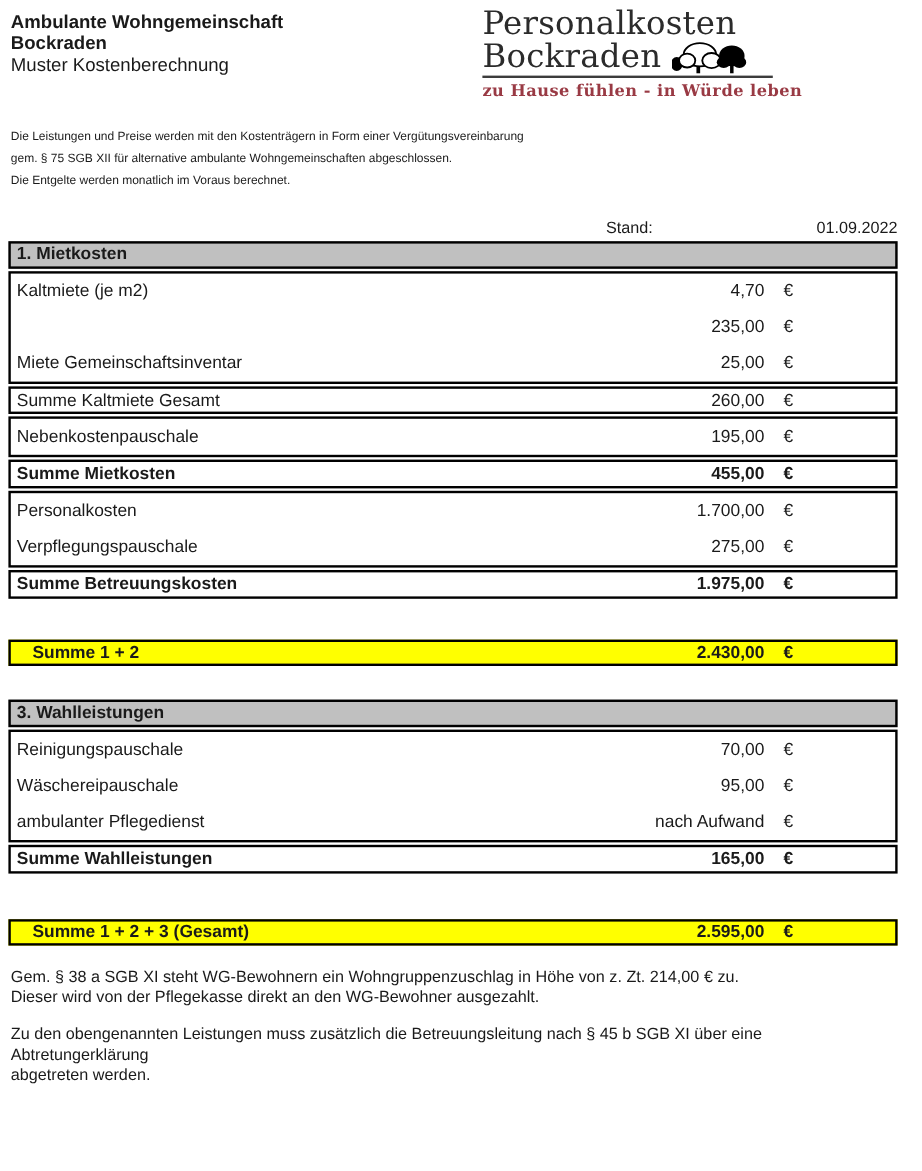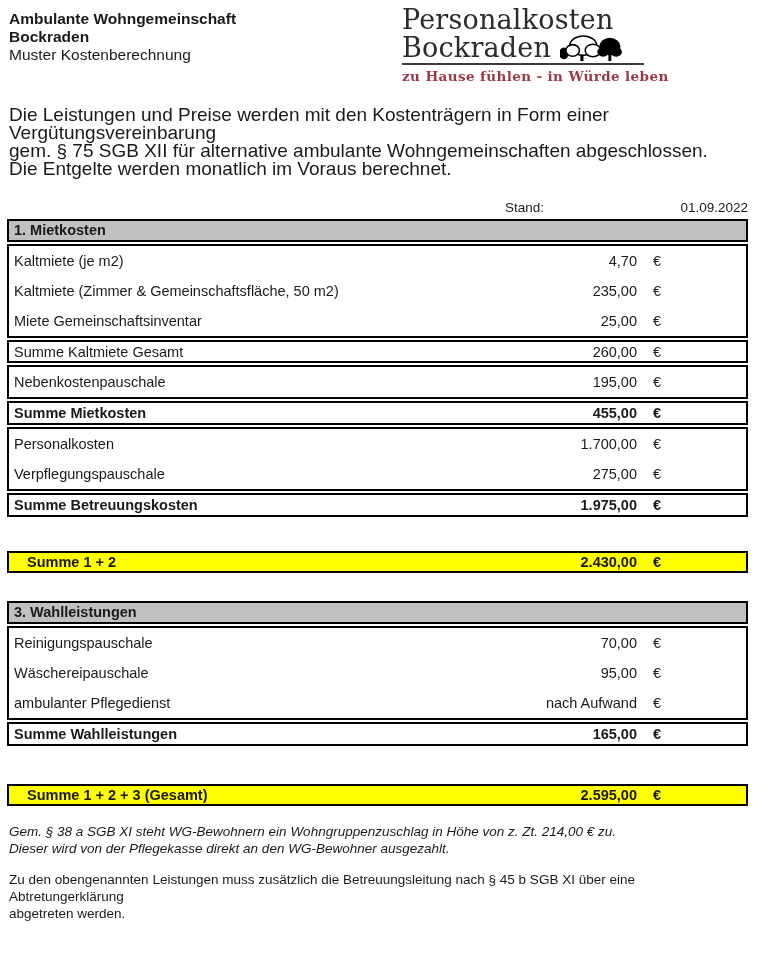--- a/index.html
+++ b/index.html
@@ -24,21 +24,21 @@
   
   .logo{position:absolute;left:402px;top:6px;width:242px;font-family:"DejaVu Serif",serif;color:#2b2b2b;}
   .logo-line1{font-size:27px;line-height:28px;letter-spacing:0.2px;}
   .logo-line2{font-size:27px;line-height:28px;display:flex;align-items:flex-end;letter-spacing:0.2px;}
   .trees{margin-left:9px;margin-bottom:-1px;flex:none;}
   .logo-rule{height:2px;background:#3c3c3c;margin-top:1px;}
   .logo-tagline{font-size:13.5px;font-weight:bold;letter-spacing:0.4px;margin-top:3px;
     color:var(--tagline-color);white-space:nowrap;}
 
   
-  .intro{margin-top:42px;font-size:19px;line-height:18px;white-space:pre-line;padding-left:2px;}
+  .intro{margin-top:42px;font-size:10px;line-height:18px;white-space:pre-line;padding-left:2px;}
 
   
   .stand-row{display:flex;justify-content:space-between;padding-left:498px;
     font-size:13.5px;margin-top:22px;margin-bottom:4px;gap:30px;}
 
   
   .sec-bar{background:var(--section-header-bg);border:2px solid var(--border-color);
     font-size:14.5px;font-weight:bold;padding:1px 5px;line-height:17px;}
   .box{border:2px solid var(--border-color);margin-top:2px;background:#fff;}
   .row{display:flex;align-items:center;min-height:30px;padding-left:5px;font-size:14.5px;}
@@ -51,21 +51,21 @@
     display:flex;align-items:center;min-height:22px;padding-left:18px;
     font-size:14.5px;font-weight:bold;}
 
   .mt-sec2{margin-top:36px;}
   .mt-yel1{margin-top:34px;}
   .mt-sec3{margin-top:28px;}
   .mt-yel2{margin-top:38px;}
 
   
   .note{font-size:13.5px;line-height:17px;white-space:pre-line;margin-top:14px;padding-left:2px;}
-  .note.first{margin-top:17px;font-style:italic;}
+  .note.first{margin-top:17px;}
 </style>
 </head>
 <body>
 
 <div class="page">
 
   <div class="doc">
     <div class="head-title">Ambulante Wohngemeinschaft
 Bockraden</div>
     <div class="head-subtitle">Muster Kostenberechnung</div>
@@ -105,21 +105,20 @@
     </div>
 
     <div class="sec-bar">1. Mietkosten</div>
     <div class="box">
       <div class="row">
         <span class="lbl">Kaltmiete (je m2)</span>
         <span class="amt">4,70</span>
         <span class="cur">€</span>
       </div>
       <div class="row">
-        <span class="lbl">Kaltmiete (Zimmer &amp; Gemeinschaftsfläche, 50 m2)</span>
         <span class="amt">235,00</span>
         <span class="cur">€</span>
       </div>
       <div class="row">
         <span class="lbl">Miete Gemeinschaftsinventar</span>
         <span class="amt">25,00</span>
         <span class="cur">€</span>
       </div>
     </div>
     <div class="box subtotal">

